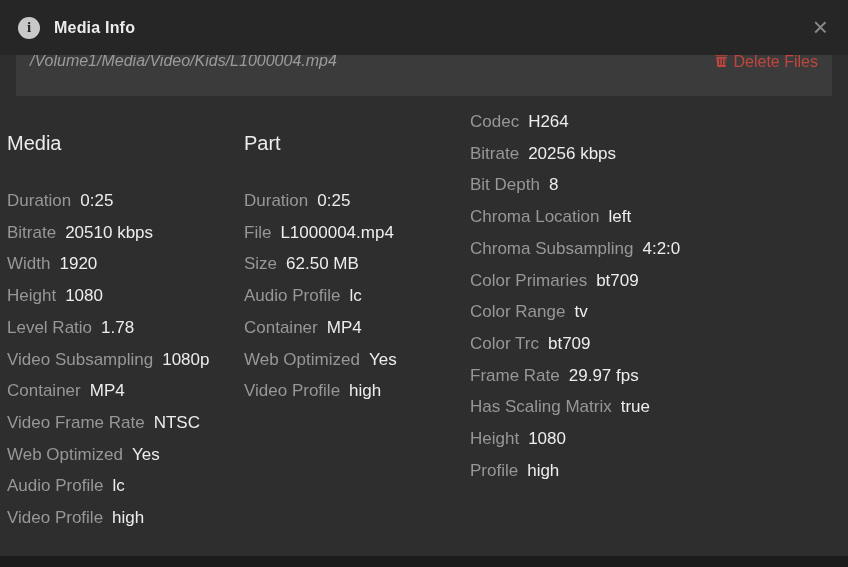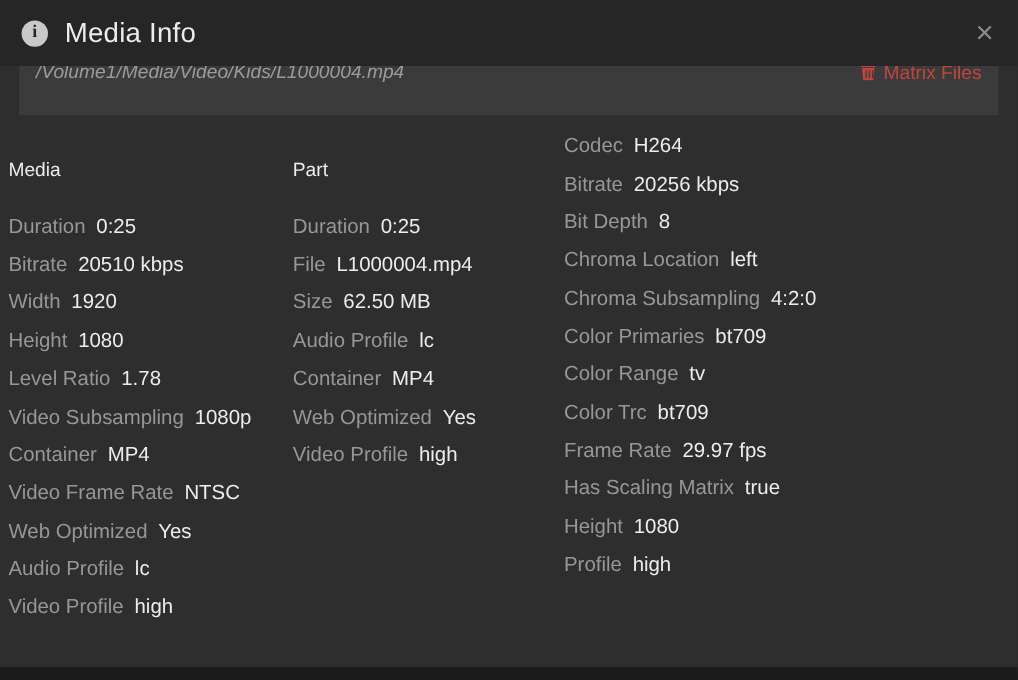--- a/index.html
+++ b/index.html
@@ -22,21 +22,21 @@
   }
   .info-circle {
     width: 22px; height: 22px; border-radius: 50%;
     background: #c9c9c9; color: #262626;
     display: flex; align-items: center; justify-content: center;
     font-family: "Liberation Serif", serif;
     font-weight: bold; font-size: 15px;
     margin-right: 14px; flex: 0 0 auto;
   }
   .title {
-    color: #ececec; font-size: 23px; font-weight: 400; letter-spacing: 0.2px;
+    color: #ececec; font-size: 16px; font-weight: 700; letter-spacing: 0.2px;
   }
   .close-btn {
     position: absolute; right: 16px; top: 50%; transform: translateY(-54%);
     color: #8a8a8a; font-size: 26px; line-height: 1;
     cursor: pointer; background: none; border: none; padding: 2px 4px;
     font-family: "Liberation Sans", sans-serif;
   }
 
   
   .file-bar {
@@ -58,22 +58,22 @@
   .trash-icon { display: inline-block; flex: 0 0 auto; }
 
   
   .col { position: absolute; }
   .col-media  { left: 7px;   top: 131px; width: 232px; }
   .col-part   { left: 244px; top: 131px; width: 230px; }
   .col-stream { left: 470px; top: 106px; width: 362px; }
 
   .col-heading {
     display: block;
-    color: #ececec; font-size: 16px; font-weight: 500;
-    margin: 0 0 18px 0; line-height: 24px;
+    color: #ececec; font-size: 20px; font-weight: 500;
+    margin: 0 0 30px 0; line-height: 24px;
   }
   .col-heading:empty { display: none; }
 
   .kv-row { line-height: 31.7px; white-space: nowrap; font-size: 17px; }
   .kv-label { color: #979797; }
   .kv-value { color: #ededed; margin-left: 9px; }
 
   .footer-strip {
     position: absolute; left: 0; right: 0; bottom: 0; height: 11px;
     background: #1b1b1b; z-index: 2;
@@ -85,21 +85,21 @@
 <div class="modal">
 
   <div class="file-bar">
     <span class="file-path">/Volume1/Media/Video/Kids/L1000004.mp4</span>
     <button class="delete-files">
       <span class="trash-icon">
         <svg width="13" height="15" viewBox="0 0 14 16" fill="currentColor" aria-hidden="true">
           <path d="M5 0h4l1 2h3.5v2H.5V2H4l1-2zM1.5 5h11l-1 11h-9l-1-11zm3 2v7h1.2V7H4.5zm2.9 0v7h1.2V7H7.4zm2.9 0v7h1.2V7h-1.2z"></path>
         </svg>
       </span>
-      <span>Matrix Files</span>
+      <span>Delete Files</span>
     </button>
   </div>
 
   <div class="header">
     <span class="info-circle">
       <span>i</span>
     </span>
     <span class="title">Media Info</span>
     <button class="close-btn">
       <span>×</span>

